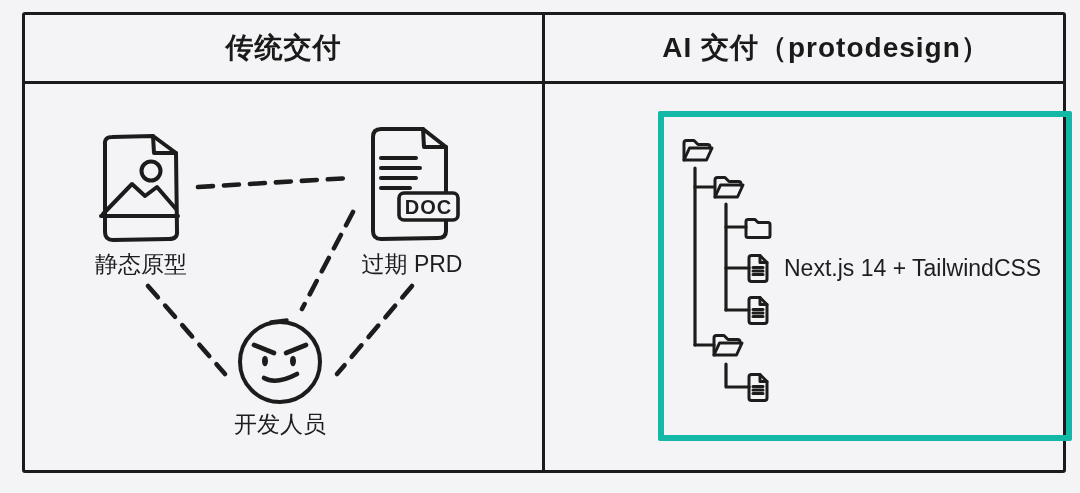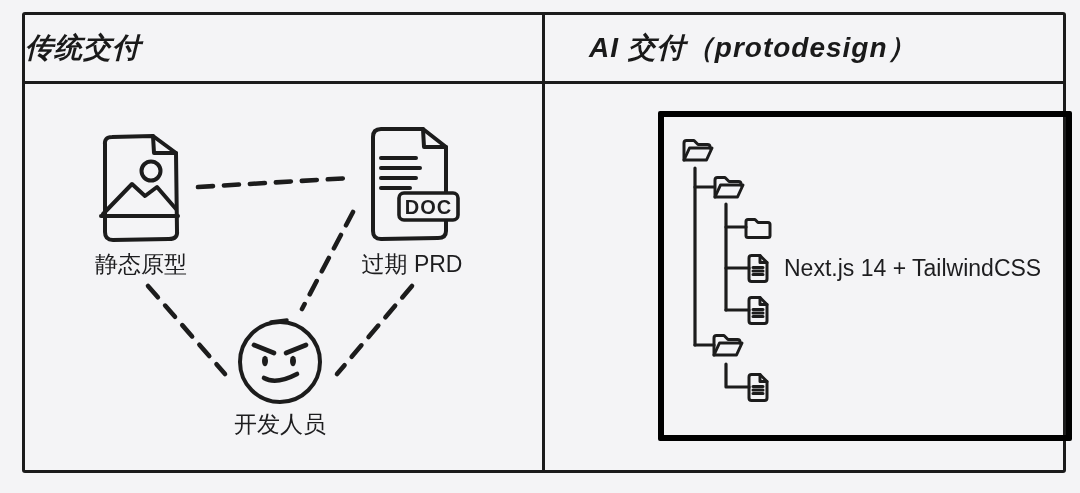--- a/index.html
+++ b/index.html
@@ -5,25 +5,25 @@
   html,body{margin:0;padding:0;background:#f4f4f6;}
   #stage{position:relative;width:1080px;height:493px;background:#f4f4f6;overflow:hidden;
          font-family:"Liberation Sans",sans-serif;color:#1d1d1f;}
   #comparison-table{position:absolute;left:22px;top:12px;width:1044px;height:461px;
          border:3px solid #1b1b1b;border-radius:3px;box-sizing:border-box;
          display:flex;flex-direction:column;}
   .row-header{height:66px;border-bottom:3px solid #1b1b1b;display:flex;flex:none;}
   .row-body{flex:1;display:flex;min-height:0;}
   .cell-left{width:520px;border-right:3px solid #1b1b1b;box-sizing:border-box;flex:none;}
   .cell-right{flex:1;margin-left:44px;}
-  .hdr{display:flex;align-items:center;
-       font-size:28px;font-weight:700;color:#1a1a1a;letter-spacing:1px;font-style:italic;}
+  .hdr{display:flex;align-items:center;justify-content:center;
+       font-size:28px;font-weight:700;color:#1a1a1a;letter-spacing:1px;}
   .body-cell{position:relative;}
   #proto-box{position:absolute;left:69px;top:27px;width:414px;height:330px;
-       border:6px solid #000000;border-radius:2px;box-sizing:border-box;}
+       border:6px solid #14b8a6;border-radius:2px;box-sizing:border-box;}
   svg{display:block;}
   svg text{font-family:"Liberation Sans",sans-serif;fill:#1d1d1f;}
   .node-label{font-size:23px;font-weight:500;}
   .badge-label{font-size:20px;font-weight:600;letter-spacing:1px;}
   .tree-note{font-size:23px;font-weight:500;}
   .ink{stroke:#1c1c1c;fill:none;stroke-linecap:round;stroke-linejoin:round;}
 </style>
 </head>
 <body>
 

